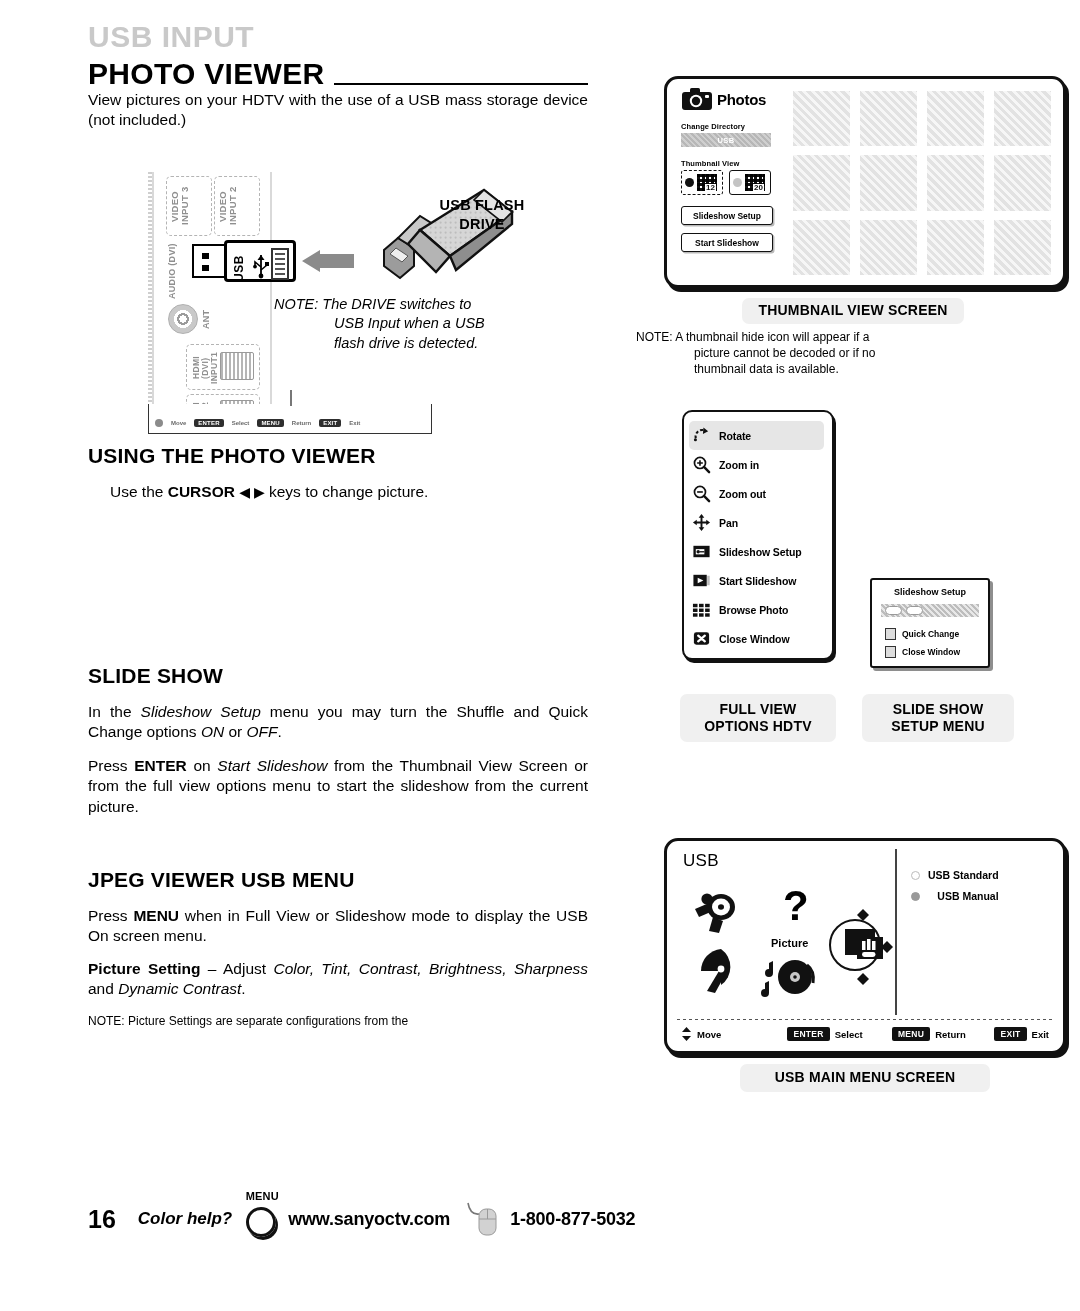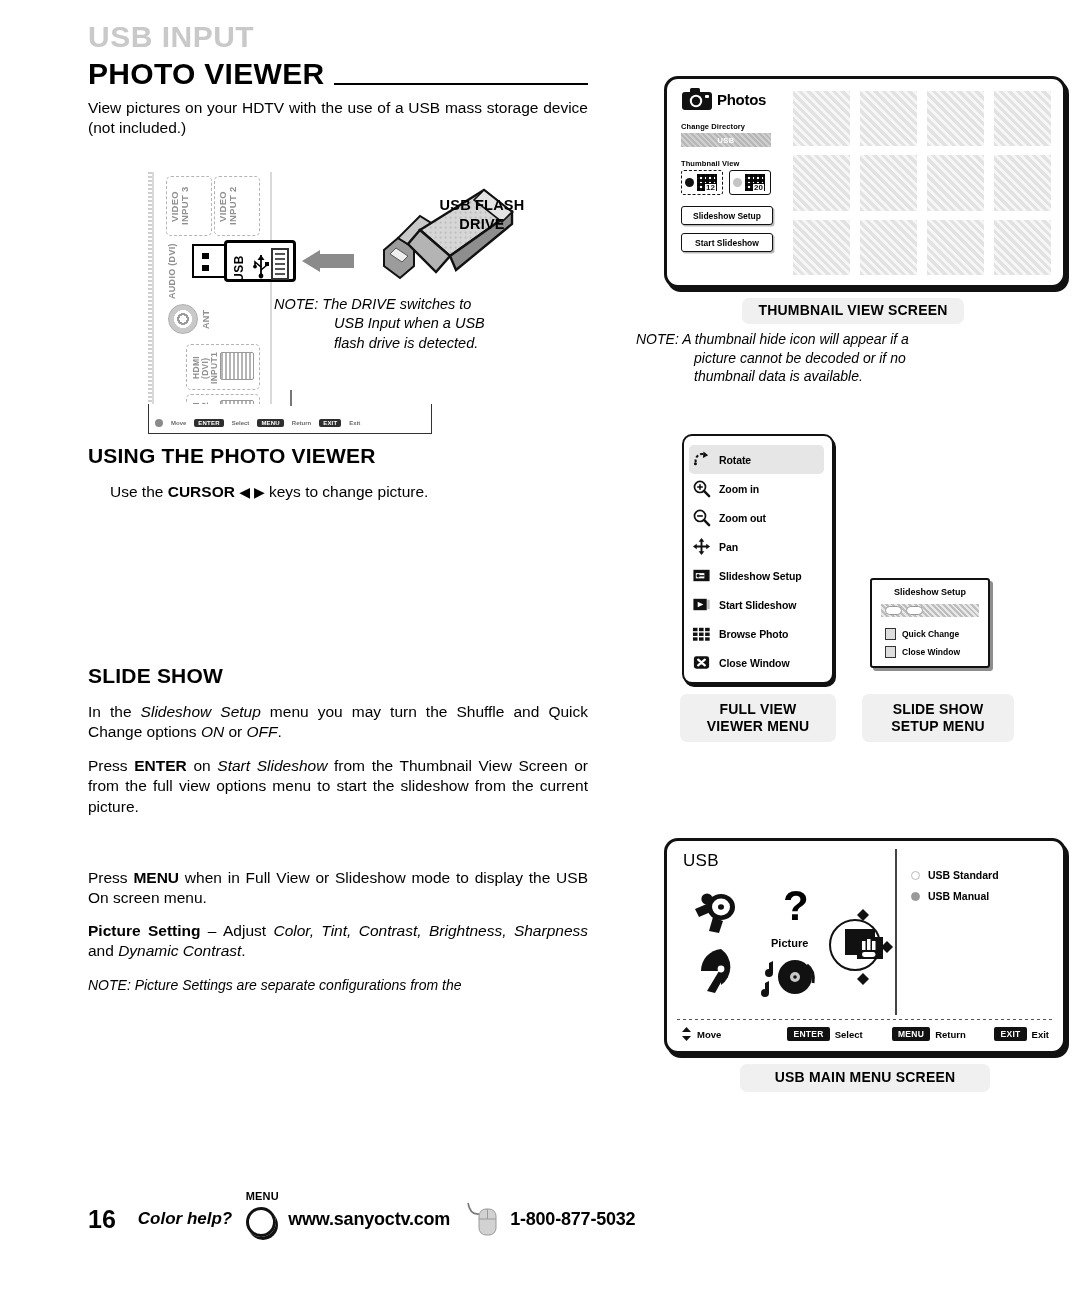--- a/index.html
+++ b/index.html
@@ -12,21 +12,21 @@
   }
   .page { position: relative; width: 1080px; height: 1311px; }
 
   
   .left-col { position: absolute; left: 88px; top: 22px; width: 500px; }
 
   .kicker {
     font-size: 30px; font-weight: bold; letter-spacing: .5px;
     color: #c9c9c9; line-height: 1.0; margin-bottom: 6px;
   }
-  .title-row { display: flex; align-items: flex-end; gap: 10px; margin-bottom: 8px;}
+  .title-row { display: flex; align-items: flex-end; gap: 10px; }
   .main-title {
     font-size: 30px; font-weight: bold; letter-spacing: .3px; line-height: 1.05;
     white-space: nowrap;
   }
   .title-rule { flex: 1; border-bottom: 2.5px solid #000; margin-bottom: 5px; height: 0; }
 
   .body-par {
     font-size: 15.5px; line-height: 1.32; text-align: justify;
     margin-bottom: 5px;
   }
@@ -195,29 +195,29 @@
 
   .caption-pill {
     position: absolute; background: #f0f0f0; border-radius: 7px;
     font-size: 14px; font-weight: bold; letter-spacing: .2px; text-align: center;
     display: flex; align-items: center; justify-content: center; line-height: 1.22;
     padding: 5px 12px;
   }
   #thumb-caption { left: 114px; top: 298px; width: 222px; height: 26px; }
 
   .note-block {
-    position: absolute; font-size: 14px; font-style: italic; line-height: 1.33;
+    position: absolute; font-size: 12px; line-height: 1.33;
     text-align: justify;
   }
   #thumb-note { left: 8px; top: 330px; width: 440px; }
   #thumb-note .hang { display: block; padding-left: 58px; text-indent: -58px; }
 
   
   #fullview-menu {
-    left: 54px; top: 434px; width: 152px; height: 250px;
+    left: 54px; top: 410px; width: 152px; height: 250px;
     border-width: 2px; border-radius: 10px; box-shadow: 2px 3px 0 #111;
   }
   .fv-list { position: absolute; left: 8px; top: 9px; right: 8px; }
   .fv-item {
     display: flex; align-items: center; gap: 8px; height: 29px;
     font-size: 10.5px; font-weight: 600; letter-spacing: -.1px;
   }
   .fv-item.active { background: #e6e6e6; border-radius: 5px; padding-left: 3px; margin-left:-3px;}
   .fv-ic { width: 19px; height: 19px; flex: 0 0 19px; position: relative; }
 
@@ -247,21 +247,21 @@
                     background: repeating-linear-gradient(to right,#555 0 3px,#fff 3px 6px); }
   .um-icons { position: absolute; left: 20px; top: 34px; width: 206px; height: 130px; }
   .um-picture-word { position: absolute; left: 84px; top: 62px; font-size: 11px; font-weight: bold; }
   .um-qmark { position: absolute; left: 96px; top: 10px; font-size: 42px; font-weight: bold; line-height: 1;}
   .um-circle {
     position: absolute; left: 142px; top: 44px; width: 52px; height: 52px;
     border: 2px solid #111; border-radius: 50%;
   }
   .um-opts { position: absolute; left: 244px; top: 28px; }
   .um-opt { display: flex; align-items: center; gap: 8px; margin-bottom: 9px;
-            font-size: 10.5px; font-weight: bold; filter: blur(.3px); }
+            font-size: 10.5px; font-weight: bold; filter: blur(.3px); justify-content: space-between; }
   .um-radio { width: 9px; height: 9px; border-radius: 50%; border: 1.4px solid #bbb; background: #fff; }
   .um-radio.on { background: #9a9a9a; border-color: #9a9a9a; }
   .um-footer {
     position: absolute; left: 14px; right: 14px; bottom: 6px; height: 22px;
     display: flex; align-items: center; font-size: 9.5px; font-weight: bold;
   }
   .um-f-item { display: flex; align-items: center; gap: 5px; }
   .um-key { background: #111; color: #fff; border-radius: 2px; padding: 2px 6px; font-size: 8.5px;
             letter-spacing: .3px; filter: blur(.15px);}
   .um-updown { width: 11px; height: 14px; position: relative; }
@@ -392,20 +392,21 @@
     <div class="body-par nj indent1" style="margin-top:9px;"><span>Use the </span><span class="b">CURSOR</span> <span style="font-size:14px;">◀ ▶</span><span> keys to change picture.</span></div>
   </div>
 
   <div style="position:absolute;left:88px;top:664px;width:500px;">
     <h2 class="sec" style="margin-top:0;">SLIDE SHOW</h2>
     <div class="body-par"><span>In the </span><span class="i">Slideshow Setup</span><span> menu you may turn the Shuffle and Quick Change options </span><span class="i">ON</span><span> or </span><span class="i">OFF</span><span>.</span></div>
     <div class="body-par" style="margin-top:13px;"><span>Press </span><span class="b">ENTER</span><span> on </span><span class="i">Start Slideshow</span><span> from the Thumbnail View Screen or from the full view options menu to start the slideshow from the current picture.</span></div>
   </div>
 
   <div style="position:absolute;left:88px;top:868px;width:500px;">
+    <h2 class="sec" style="margin-top:0;">JPEG VIEWER USB MENU</h2>
     <div class="body-par"><span>Press </span><span class="b">MENU</span><span> when in Full View or Slideshow mode to display the USB On screen menu.</span></div>
     <div class="body-par" style="margin-top:12px;"><span class="b">Picture Setting</span><span> – Adjust </span><span class="i">Color, Tint, Contrast, Brightness, Sharpness</span><span> and </span><span class="i">Dynamic Contrast</span><span>.</span></div>
     <div class="note-block" style="position:relative;left:0;top:0;width:500px;margin-top:14px;">
       <span class="hang" style="display:block;padding-left:52px;text-indent:-52px;"><span>NOTE:</span><span> Picture Settings are separate configurations from the</span></span>
     </div>
   </div>
 
   <div class="right-col">
 
     <div class="screen-card" id="thumb-screen">
@@ -559,21 +560,21 @@
       </div>
       <div class="ss-row" style="top:66px;">
         <span class="ss-ic"></span>
         <span>Close Window</span>
       </div>
     </div>
 
     <div class="caption-pill" id="fullview-caption">
       <div>
         <div>FULL VIEW</div>
-        <div>VIEWER MENU</div>
+        <div>OPTIONS HDTV</div>
       </div>
     </div>
     <div class="caption-pill" id="slideshow-caption">
       <div>
         <div>SLIDE SHOW</div>
         <div>SETUP MENU</div>
       </div>
     </div>
 
     <div class="screen-card" id="usb-screen">

